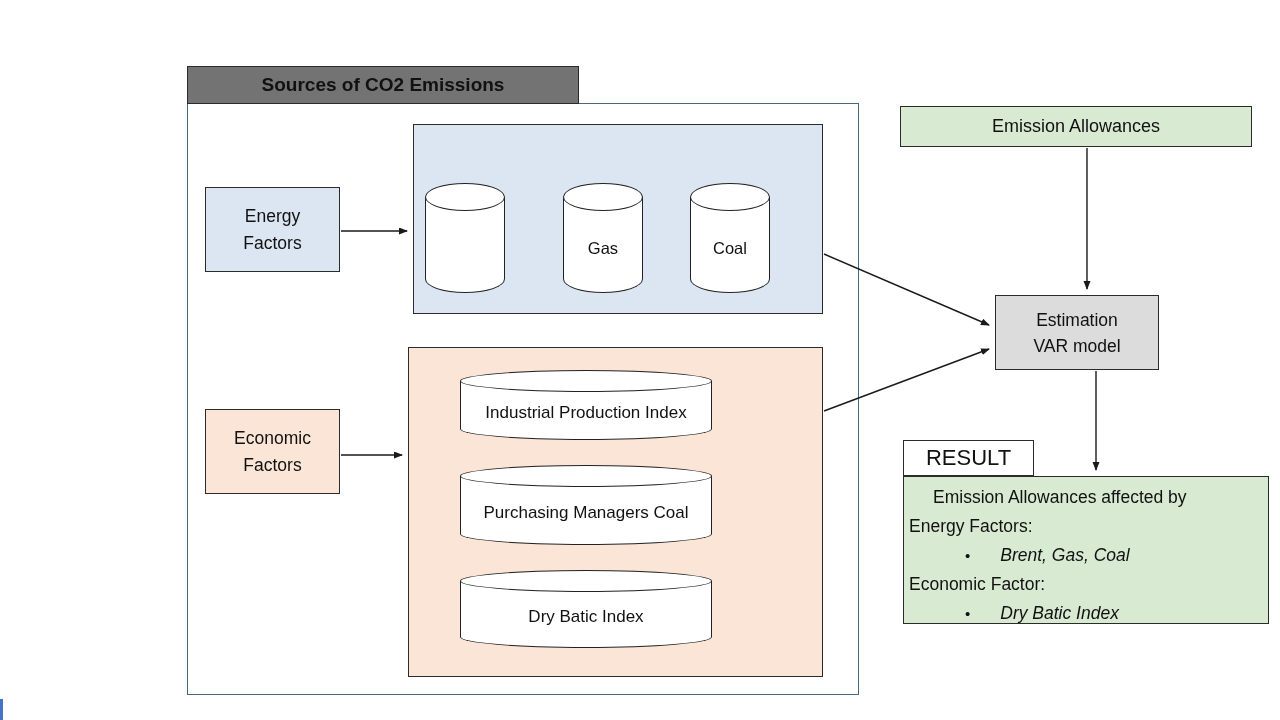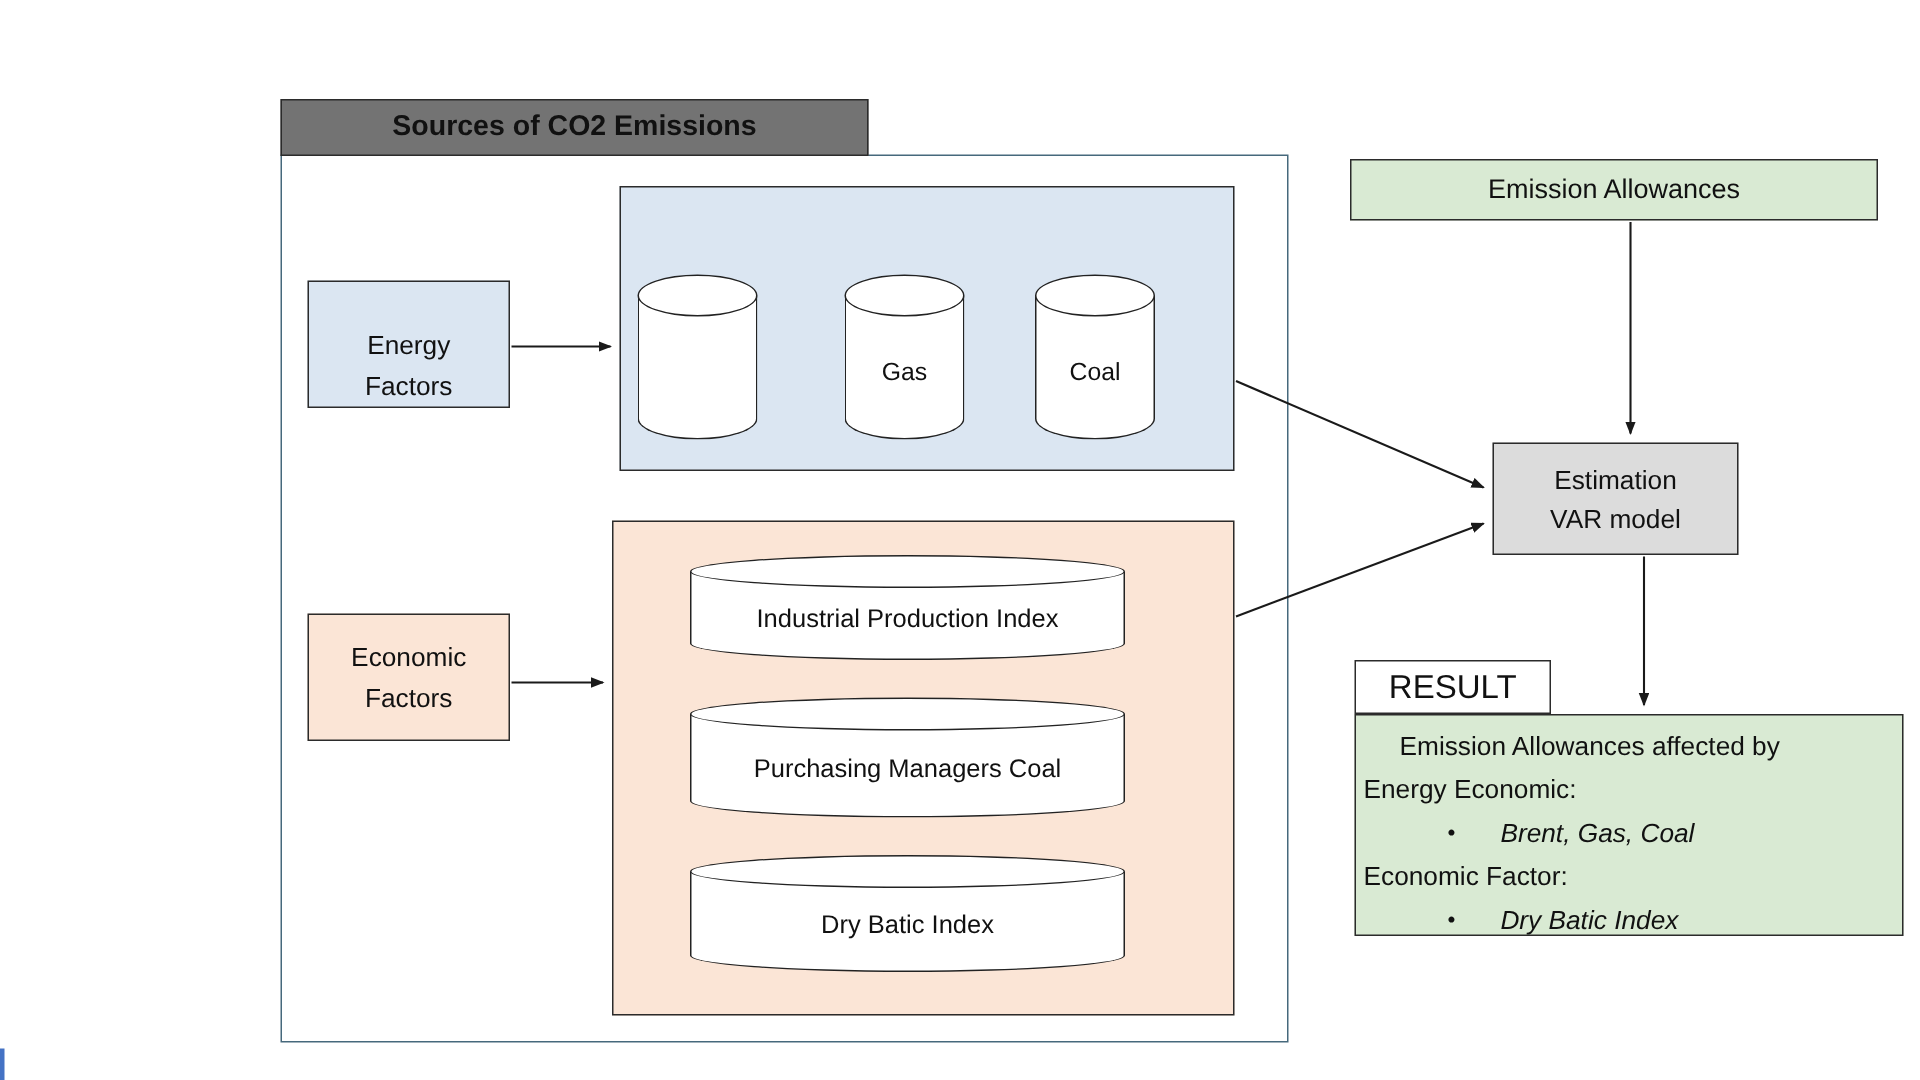--- a/index.html
+++ b/index.html
@@ -18,21 +18,21 @@
   }
   .outer-box{
     left:187px;top:103px;width:672px;height:592px;
     border:1px solid #46697c;background:transparent;z-index:1;
   }
   .factor-box{
     width:135px;height:85px;border:1.2px solid #2b2b2b;z-index:2;
     display:flex;flex-direction:column;align-items:center;justify-content:center;
     font-size:17.5px;line-height:27px;
   }
-  .energy-box{left:205px;top:187px;background:#dbe6f2;justify-content:flex-end;}
+  .energy-box{left:205px;top:187px;background:#dbe6f2;}
   .economic-box{left:205px;top:409px;background:#fbe5d6;}
   .panel{border:1.2px solid #2b2b2b;z-index:2;}
   .blue-panel{left:413px;top:124px;width:410px;height:190px;background:#dbe6f2;}
   .orange-panel{left:408px;top:347px;width:415px;height:330px;background:#fbe5d6;}
 
   .emission-box{
     left:900px;top:106px;width:352px;height:41px;background:#d9ead3;
     border:1.2px solid #2b2b2b;display:flex;align-items:center;justify-content:center;
     font-size:18px;z-index:2;
   }
@@ -65,21 +65,21 @@
     border-top:none;box-sizing:border-box;z-index:1;}
   .cyl-label{position:absolute;left:0;right:0;display:flex;align-items:center;
     justify-content:center;z-index:4;text-align:center;}
 
   .cyl-small{width:80px;height:110px;}
   .cyl-small .cyl-top{height:28px;}
   .cyl-small .cyl-body{top:14px;height:calc(100% - 14px);
     border-radius:0 0 50% 50% / 0 0 14px 14px;}
   .cyl-small .cyl-label{top:30px;bottom:10px;font-size:16.5px;}
 
-  .cyl-wide{width:290px;}
+  .cyl-wide{width:252px;}
   .cyl-wide .cyl-top{height:22px;}
   .cyl-wide .cyl-body{top:11px;height:calc(100% - 11px);
     border-radius:0 0 50% 50% / 0 0 11px 11px;}
   .cyl-wide .cyl-label{top:20px;bottom:4px;font-size:17px;}
 
   .arrows{position:absolute;left:0;top:0;width:1280px;height:720px;
     pointer-events:none;z-index:5;}
 
   .edge-accent{left:0;top:699px;width:3px;height:21px;background:#4472c4;z-index:1;}
 </style>
@@ -145,21 +145,21 @@
   <span>Estimation</span>
   <span>VAR model</span>
 </div>
 
 <div class="abs result-label-box">
   <span>RESULT</span>
 </div>
 
 <div class="abs result-box">
   <div class="result-line rl-indent">Emission Allowances affected by</div>
-  <div class="result-line">Energy Economic:</div>
+  <div class="result-line">Energy Factors:</div>
   <div class="result-line rl-bullet">
     <span class="bullet">•</span>
     <span class="rl-italic">Brent, Gas, Coal</span>
   </div>
   <div class="result-line">Economic Factor:</div>
   <div class="result-line rl-bullet">
     <span class="bullet">•</span>
     <span class="rl-italic">Dry Batic Index</span>
   </div>
 </div>

